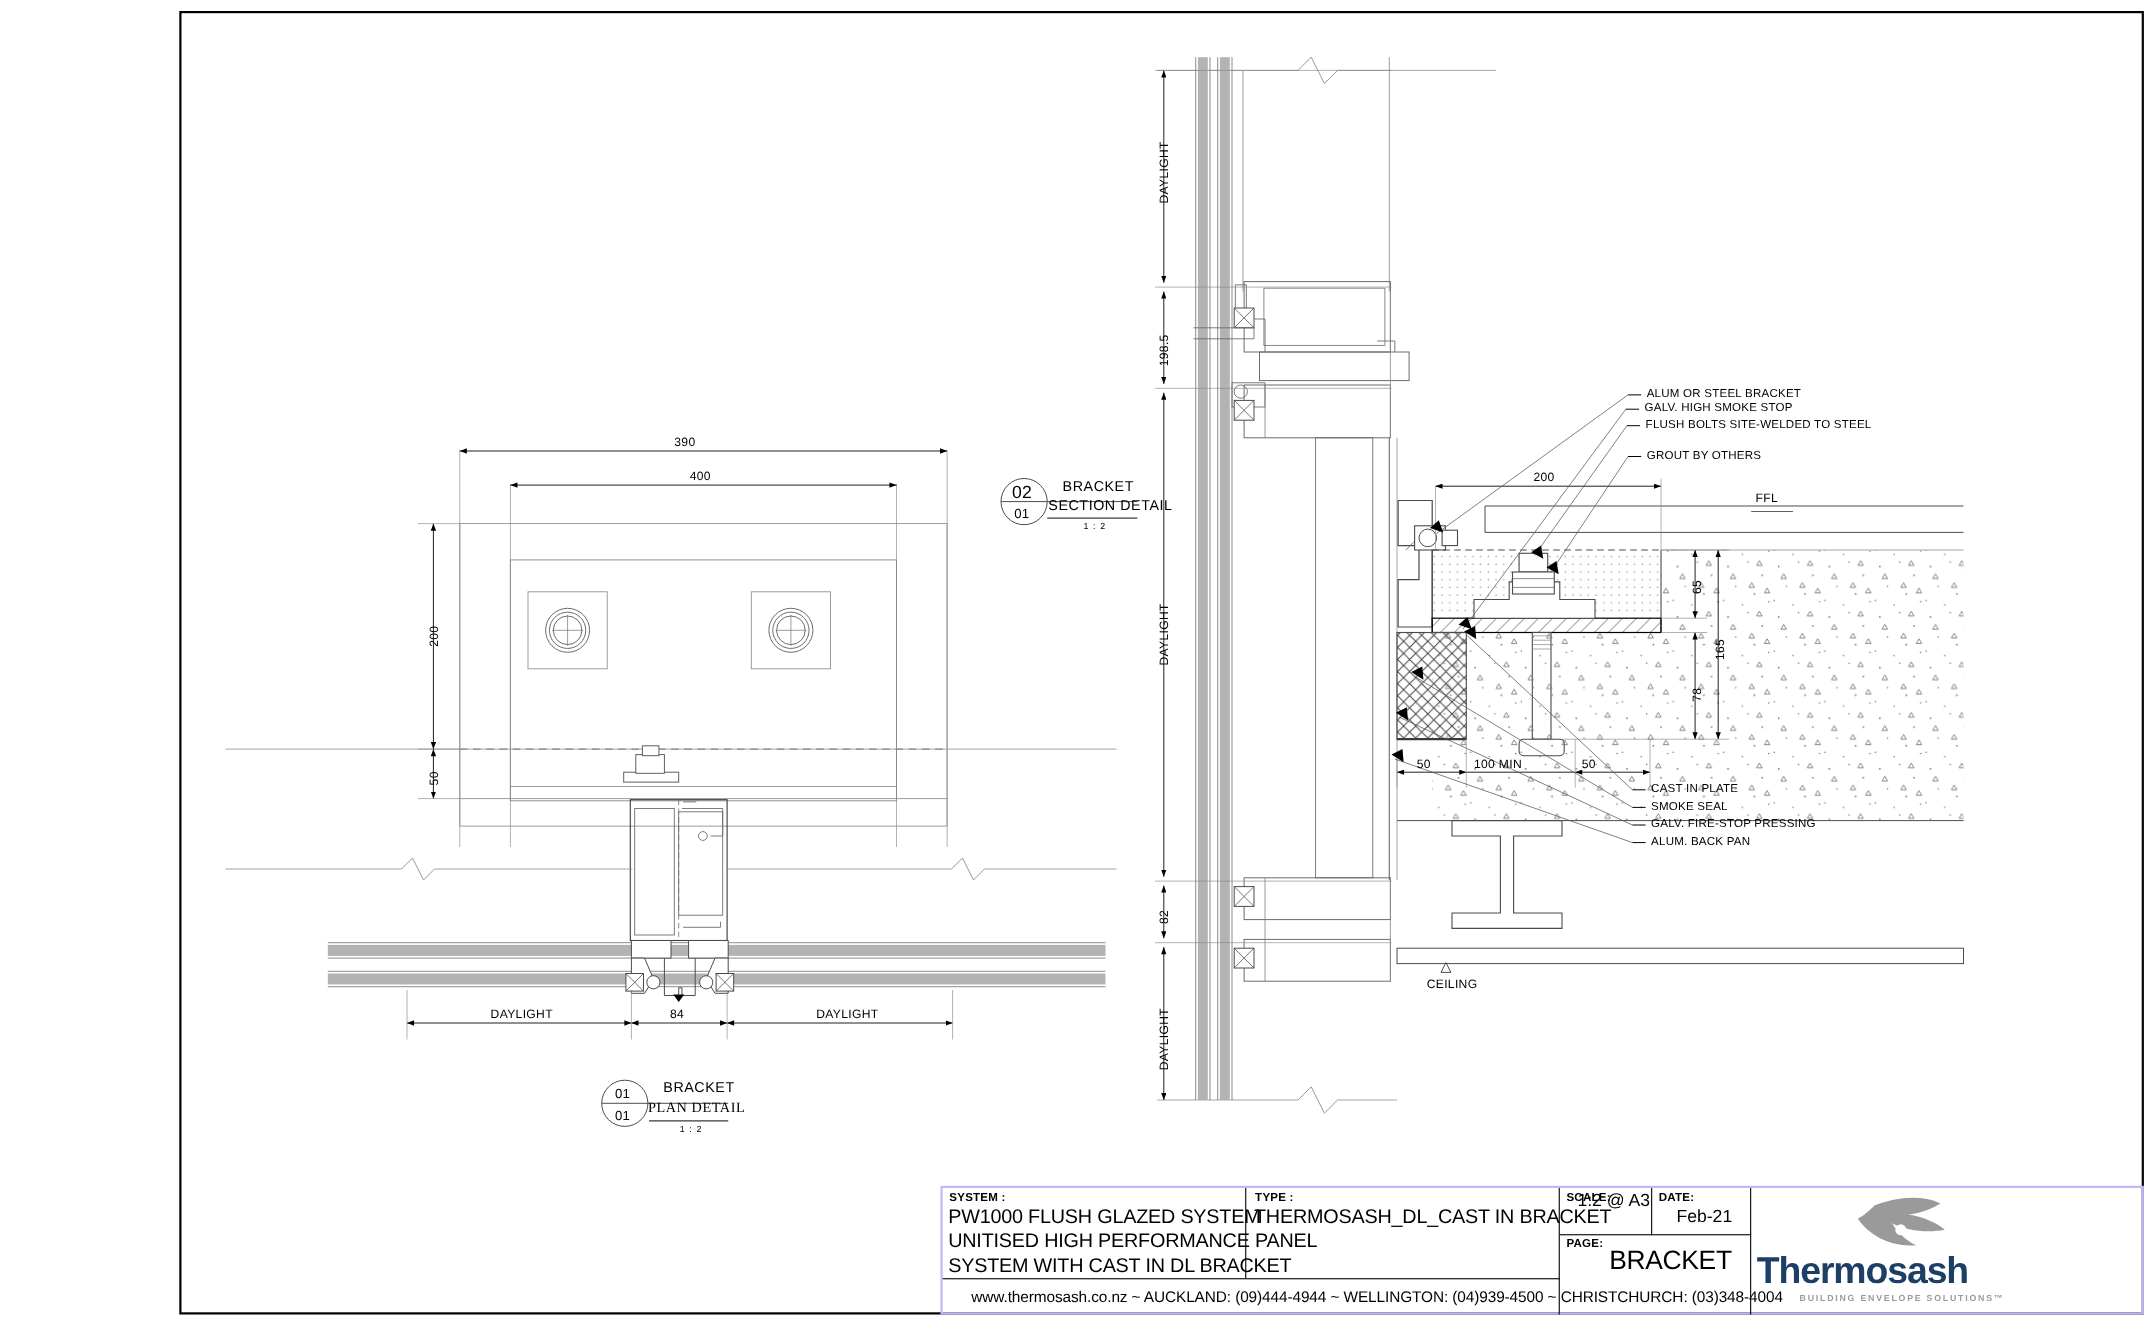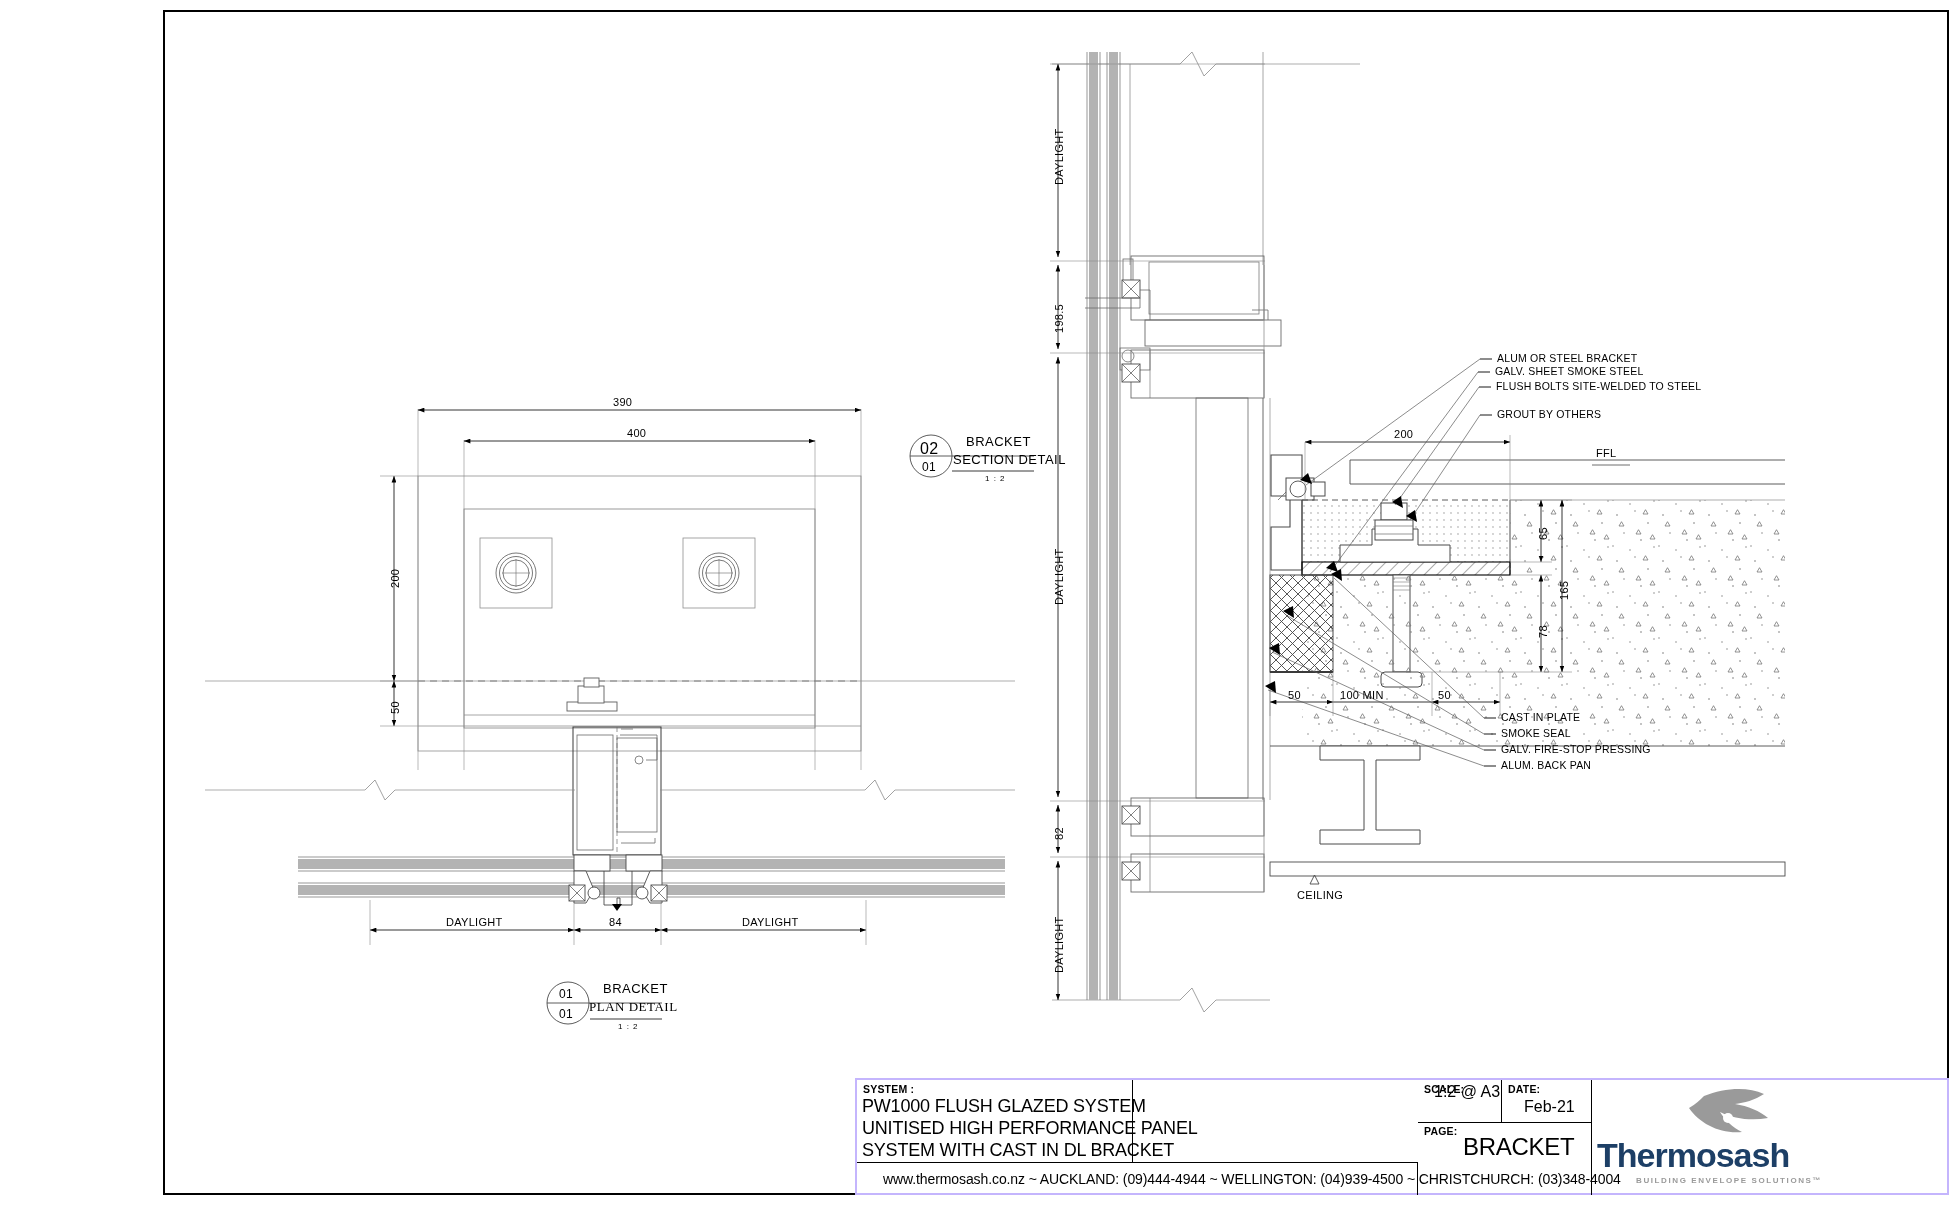--- a/index.html
+++ b/index.html
@@ -388,38 +388,42 @@
   <div class="t dimtxt-v" style="left:1559px;top:600px;">165</div>
 
   <div class="t dimtxt" style="left:1288px;top:690px;">50</div>
   <div class="t dimtxt" style="left:1340px;top:690px;">100 MIN</div>
   <div class="t dimtxt" style="left:1438px;top:690px;">50</div>
 
   <div class="t dimtxt" style="left:1596px;top:448px;">FFL</div>
   <div class="t dimtxt" style="left:1297px;top:890px;">CEILING</div>
 
   <div class="t notetxt" style="left:1497px;top:353px;">ALUM OR STEEL BRACKET</div>
-  <div class="t notetxt" style="left:1495px;top:366px;">GALV. SHEET SMOKE STEEL</div>
+  <div class="t notetxt" style="left:1495px;top:366px;">GALV. HIGH SMOKE STOP</div>
   <div class="t notetxt" style="left:1496px;top:381px;">FLUSH BOLTS SITE-WELDED TO STEEL</div>
   <div class="t notetxt" style="left:1497px;top:409px;">GROUT BY OTHERS</div>
 
   <div class="t notetxt" style="left:1501px;top:712px;">CAST IN PLATE</div>
   <div class="t notetxt" style="left:1501px;top:728px;">SMOKE SEAL</div>
   <div class="t notetxt" style="left:1501px;top:744px;">GALV. FIRE-STOP PRESSING</div>
   <div class="t notetxt" style="left:1501px;top:760px;">ALUM. BACK PAN</div>
 
   <div class="tb tb-frame">
 
     <div class="tb-cell" style="left:0;top:0;width:276px;height:82px;border-right:1px solid #000;">
       <div class="t tb-lbl" style="left:6px;top:4px;">SYSTEM :</div>
       <div class="t tb-val" style="left:5px;top:17px;">PW1000 FLUSH GLAZED SYSTEM</div>
       <div class="t tb-val" style="left:5px;top:39px;">UNITISED HIGH PERFORMANCE PANEL</div>
       <div class="t tb-val" style="left:5px;top:61px;">SYSTEM WITH CAST IN DL BRACKET</div>
     </div>
 
+    <div class="tb-cell" style="left:276px;top:0;width:285px;height:82px;border-right:1px solid #000;">
+      <div class="t tb-lbl" style="left:8px;top:4px;">TYPE :</div>
+      <div class="t tb-val" style="left:7px;top:17px;">THERMOSASH_DL_CAST IN BRACKET</div>
+    </div>
 
     <div class="tb-cell" style="left:561px;top:0;width:84px;height:43px;border-right:1px solid #000;border-bottom:1px solid #000;">
       <div class="t tb-lbl" style="left:6px;top:4px;">SCALE:</div>
       <div class="t tb-val-sm" style="left:16px;top:4px;">1:2 @ A3</div>
     </div>
 
     <div class="tb-cell" style="left:645px;top:0;width:90px;height:43px;border-right:1px solid #000;border-bottom:1px solid #000;">
       <div class="t tb-lbl" style="left:6px;top:4px;">DATE:</div>
       <div class="t tb-val-sm" style="left:22px;top:19px;">Feb-21</div>
     </div>

